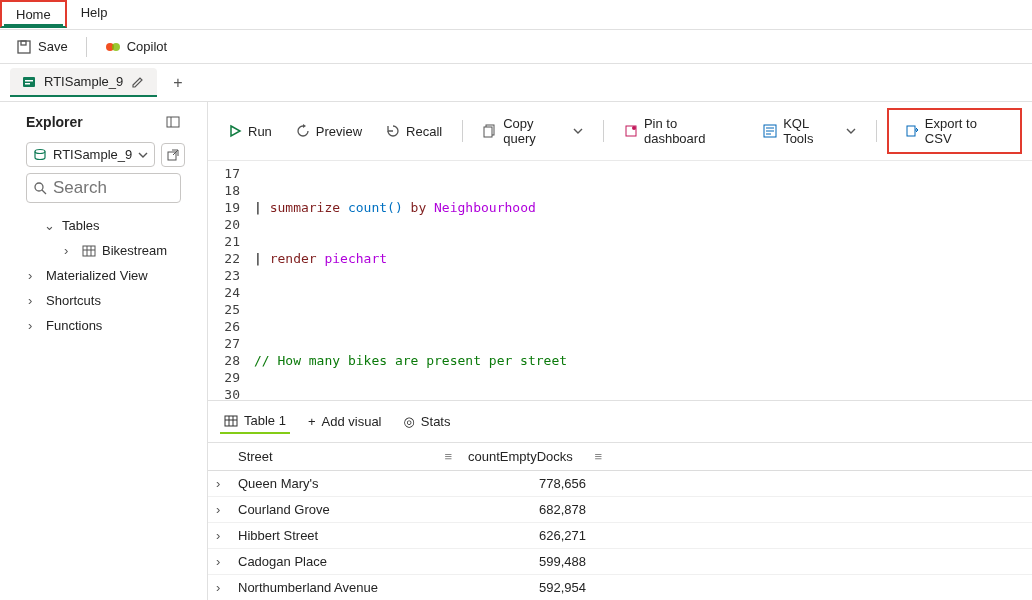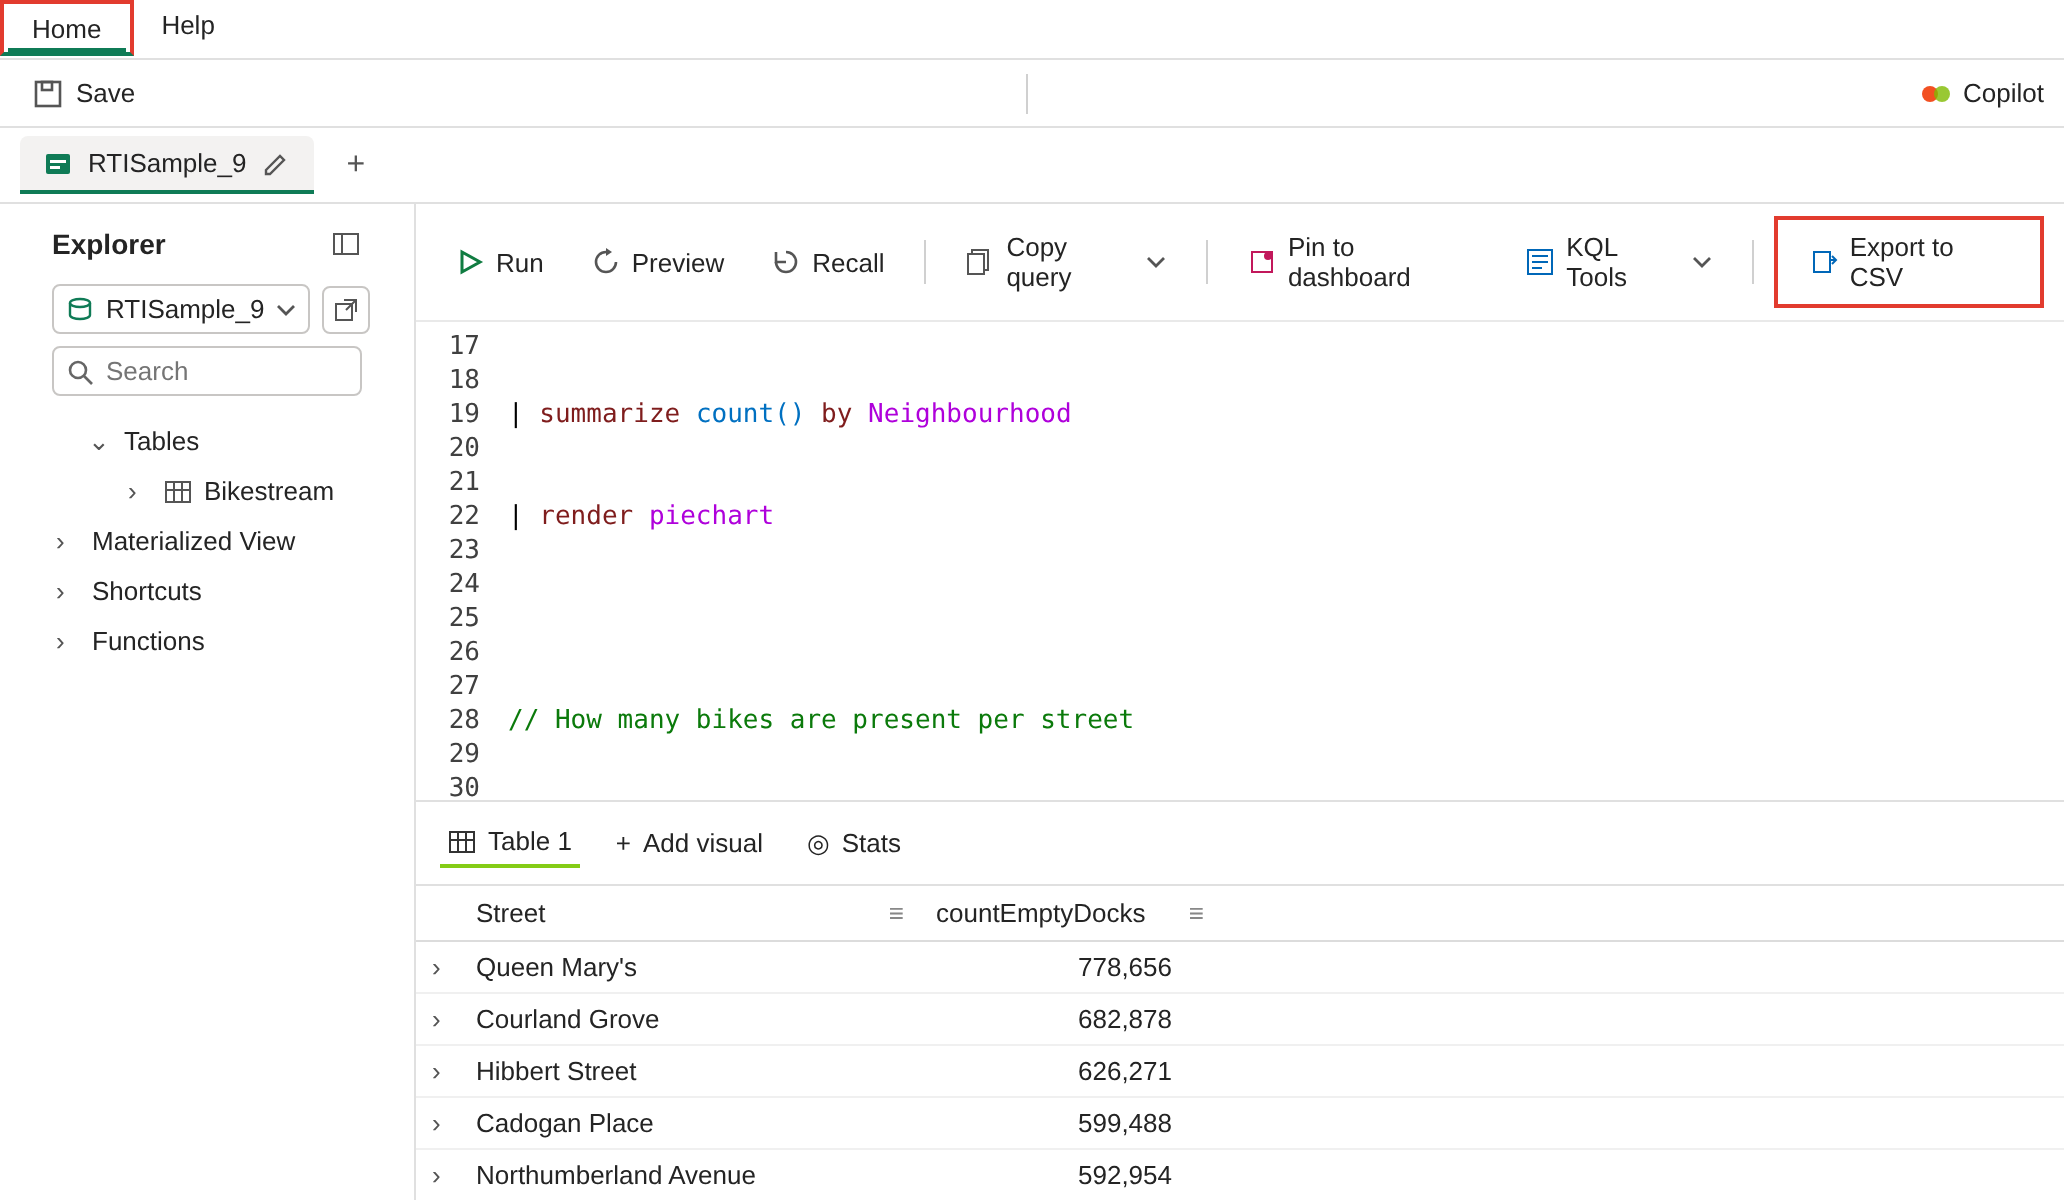--- a/index.html
+++ b/index.html
@@ -35,21 +35,20 @@
   height:2px; background:#0f7b56;
 }
 .subbar {
   display: flex;
   align-items: center;
   height: 34px;
   border-bottom: 1px solid #e0e0e0;
   background: #fff;
   padding-left: 6px;
   gap: 4px;
-  justify-content: space-between;
 }
 .sub-btn {
   display: flex;
   align-items: center;
   gap: 6px;
   padding: 4px 10px;
   cursor: pointer;
   border-radius: 3px;
 }
 .vsep { width:1px; height:20px; background:#d0d0d0; margin:0 4px; }
@@ -108,21 +107,21 @@
 .searchbox {
   display:flex;
   align-items:center;
   gap:6px;
   border:1px solid #c8c6c4;
   border-radius:4px;
   padding:4px 6px;
   color:#666;
 }
 .searchbox input {
-  border:none; outline:none; width:100%; font-size:13px; color:#0c4a6e;
+  border:none; outline:none; width:100%; font-size:17px; color:#0c4a6e;
 }
 .tree { margin-top:4px; }
 .tree-item {
   display:flex; align-items:center; gap:6px;
   padding:5px 2px; cursor:pointer; color:#242424;
 }
 .tree-item.indent1 { padding-left: 18px; }
 .tree-item.indent2 { padding-left: 38px; }
 .chev { width:12px; display:inline-block; color:#555; }
 

